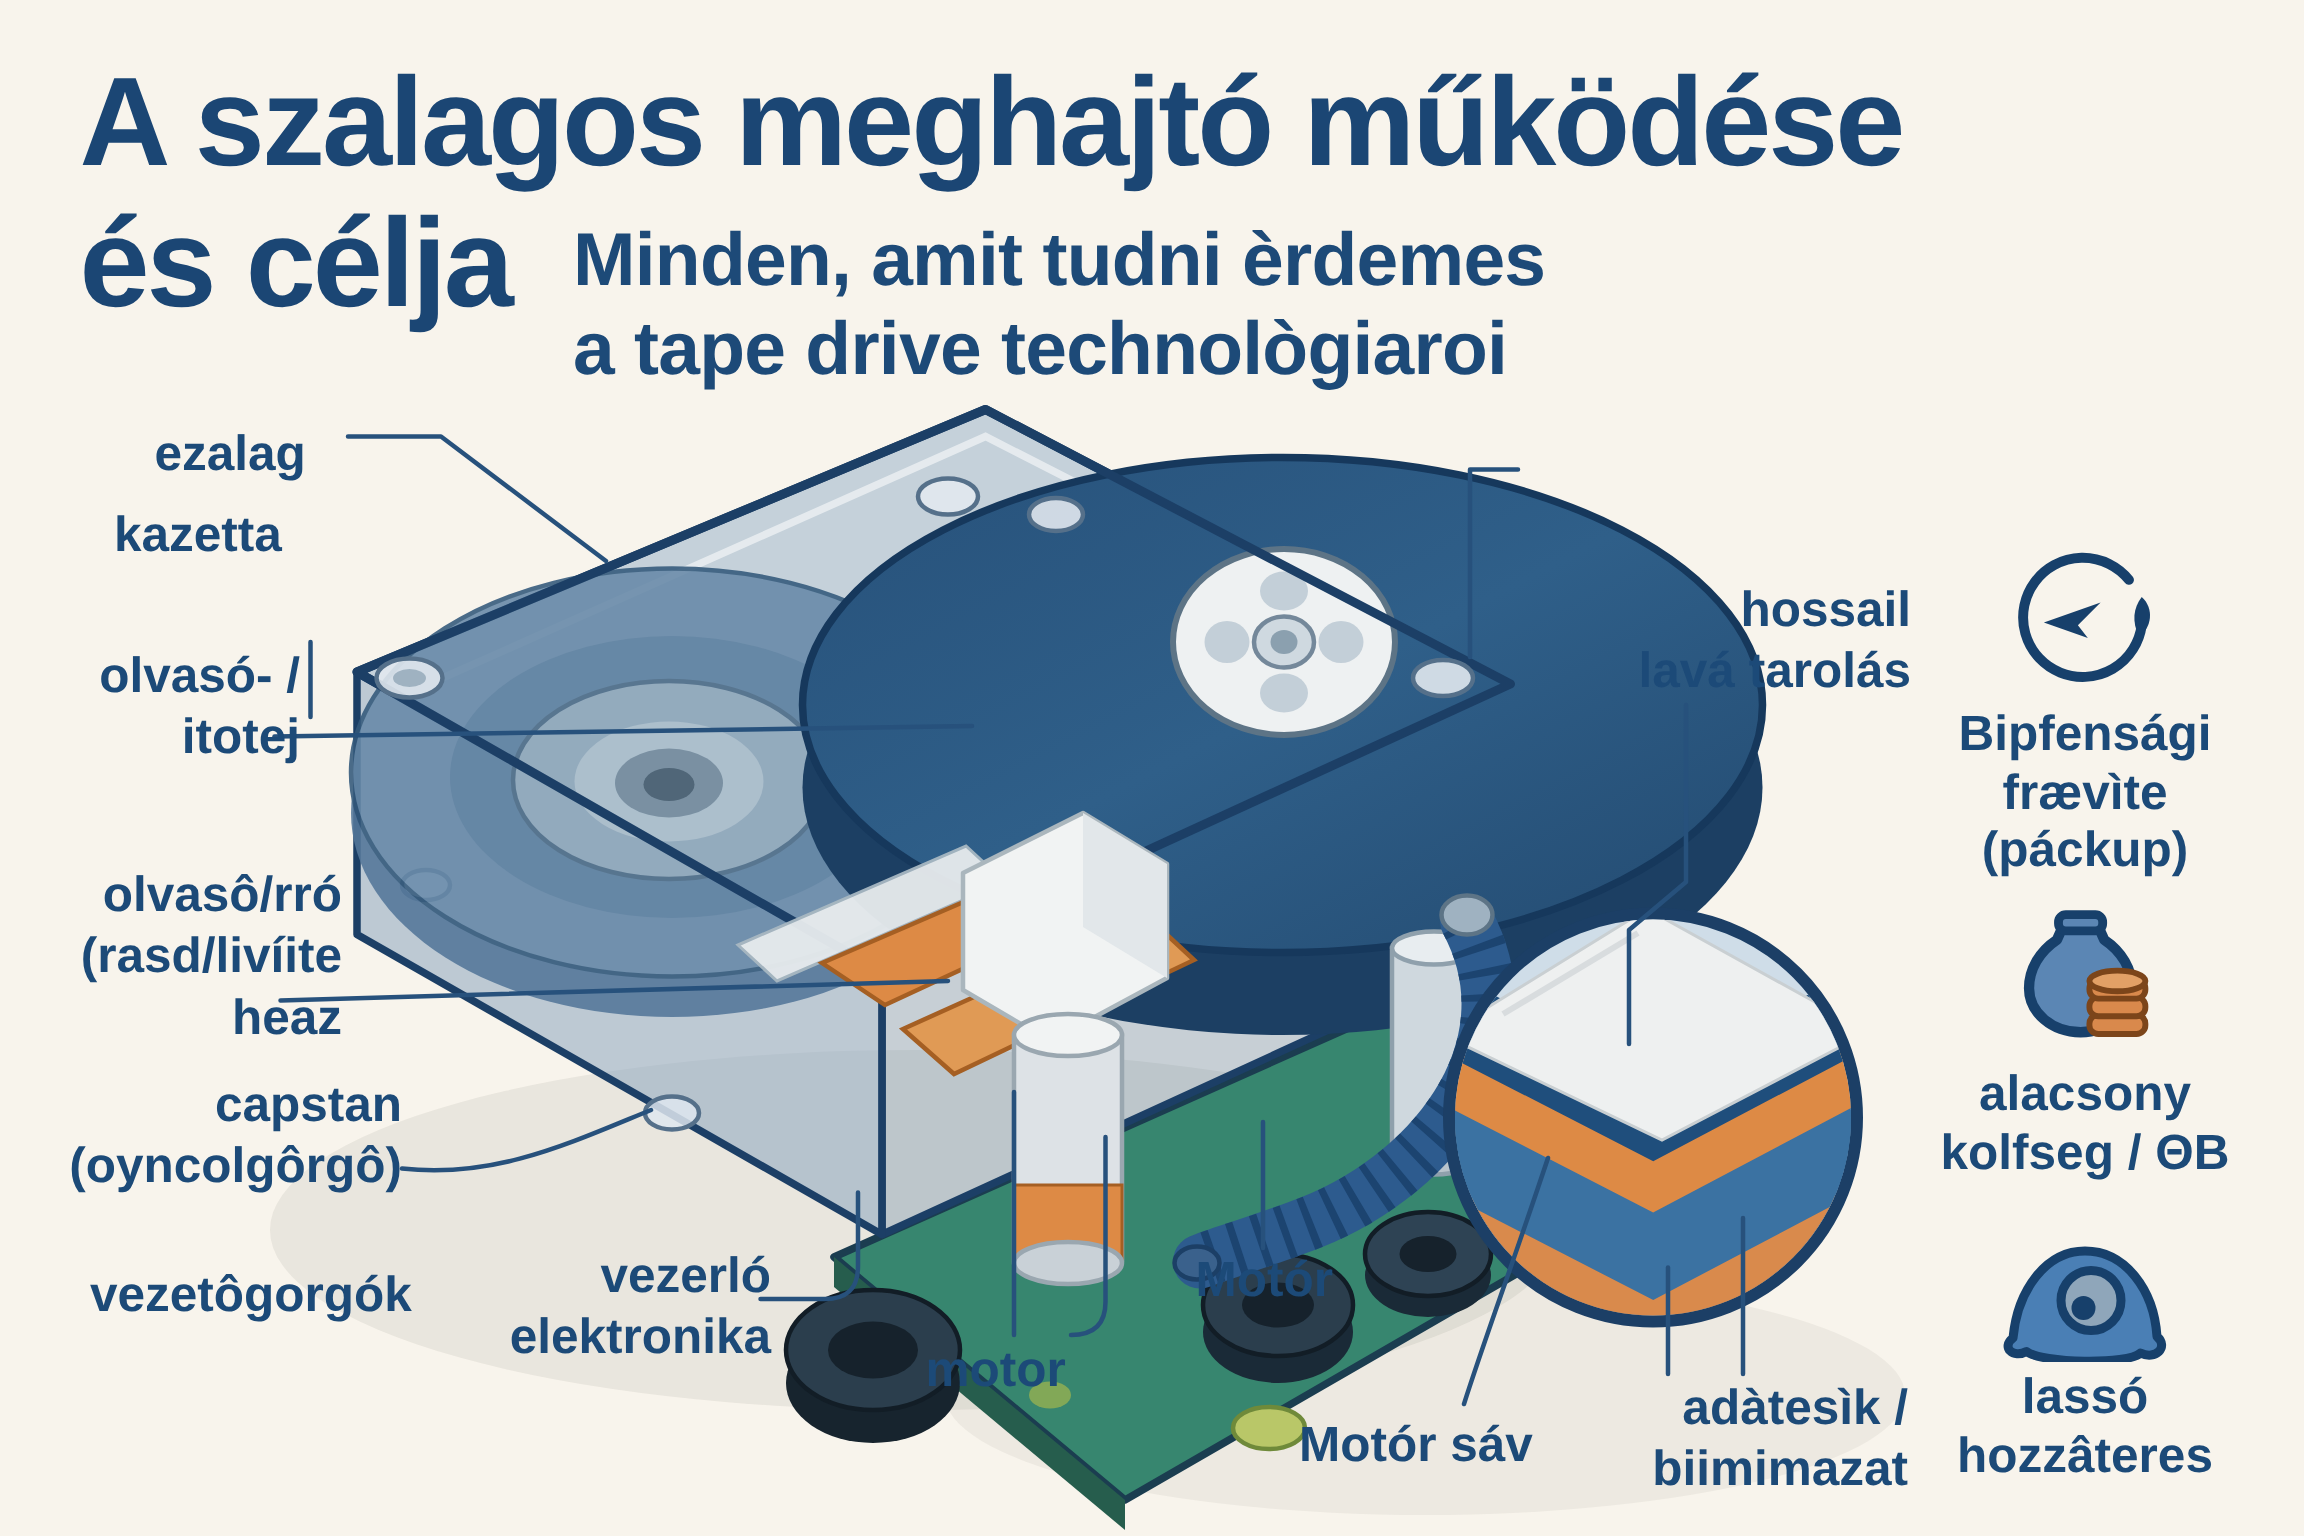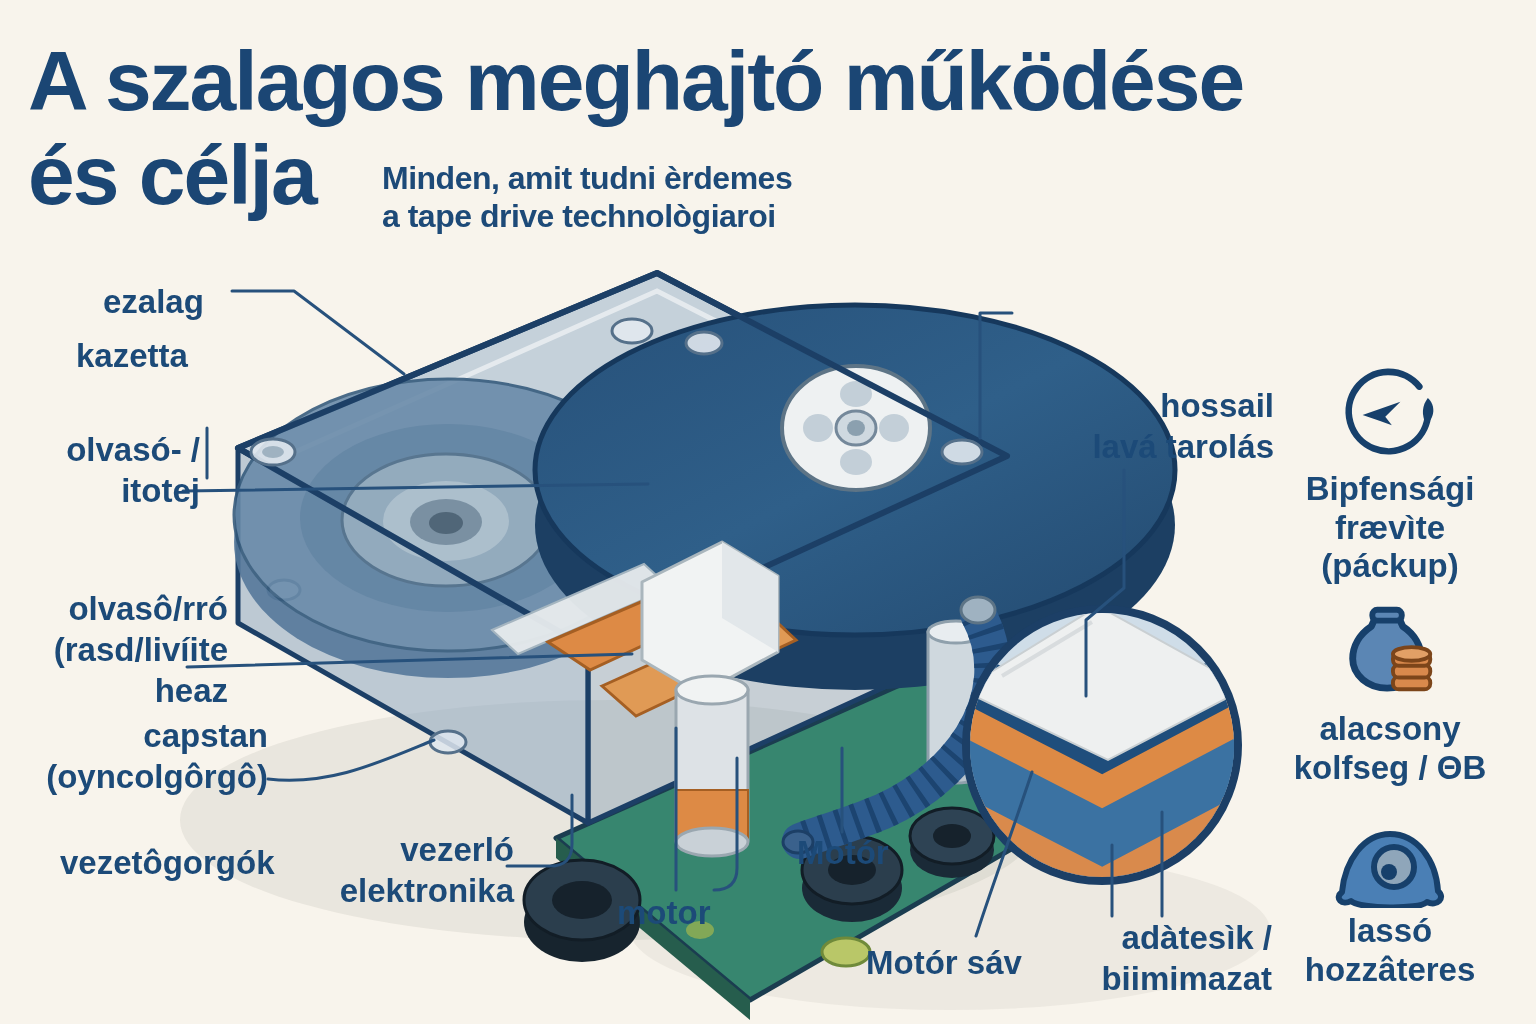--- a/index.html
+++ b/index.html
@@ -1,28 +1,28 @@
 <!DOCTYPE html>
 <html><head>
 <meta charset="utf-8">
 <style>
   html,body{margin:0;padding:0;background:#d9d5cb;}
   .stage{position:relative;width:1536px;height:1024px;overflow:hidden;
          background:#f8f4ec;font-family:"Liberation Sans","DejaVu Sans",sans-serif;color:#1b4674;}
   .art{position:absolute;left:0;top:0;}
-  .hdr{position:absolute;left:28px;top:34px;}
+  .hdr{position:absolute;left:53px;top:34px;}
   .hdr .t{display:block;font-size:84px;line-height:1.12;font-weight:700;letter-spacing:-2px;color:#1b4674;white-space:nowrap;}
-  .subtitle{position:absolute;left:382px;top:160px;font-size:32px;line-height:1.18;font-weight:700;
+  .subtitle{position:absolute;left:382px;top:144px;font-size:50px;line-height:1.18;font-weight:700;
             letter-spacing:-0.5px;color:#1d4a78;white-space:pre-line;}
   .part-label{position:absolute;font-size:33px;line-height:1.24;font-weight:700;color:#1c4a78;white-space:pre-line;}
   .ctr{text-align:right;}
   #lbl-ezalag{left:103px;top:282px;}
   #lbl-kazetta{left:76px;top:336px;}
   #lbl-olvaso-itotej{left:28px;top:430px;width:172px;}
-  #lbl-olvaso-rro{left:10px;top:589px;width:218px;}
+  #lbl-olvaso-rro{left:10px;top:576px;width:218px;}
   #lbl-capstan{left:0px;top:716px;width:268px;}
   #lbl-vezetogorgok{left:60px;top:843px;}
   #lbl-vezerlo{left:318px;top:830px;width:196px;}
   #lbl-motor-small{left:617px;top:893px;}
   #lbl-motor-big{left:797px;top:833px;}
   #lbl-servo{left:866px;top:943px;}
   #lbl-adatesik{left:1054px;top:918px;width:218px;}
   #lbl-archivalas{left:1037px;top:293px;}
   #lbl-hossail{left:1062px;top:386px;width:212px;}
   .benefit{position:absolute;width:220px;left:1280px;text-align:center;}

